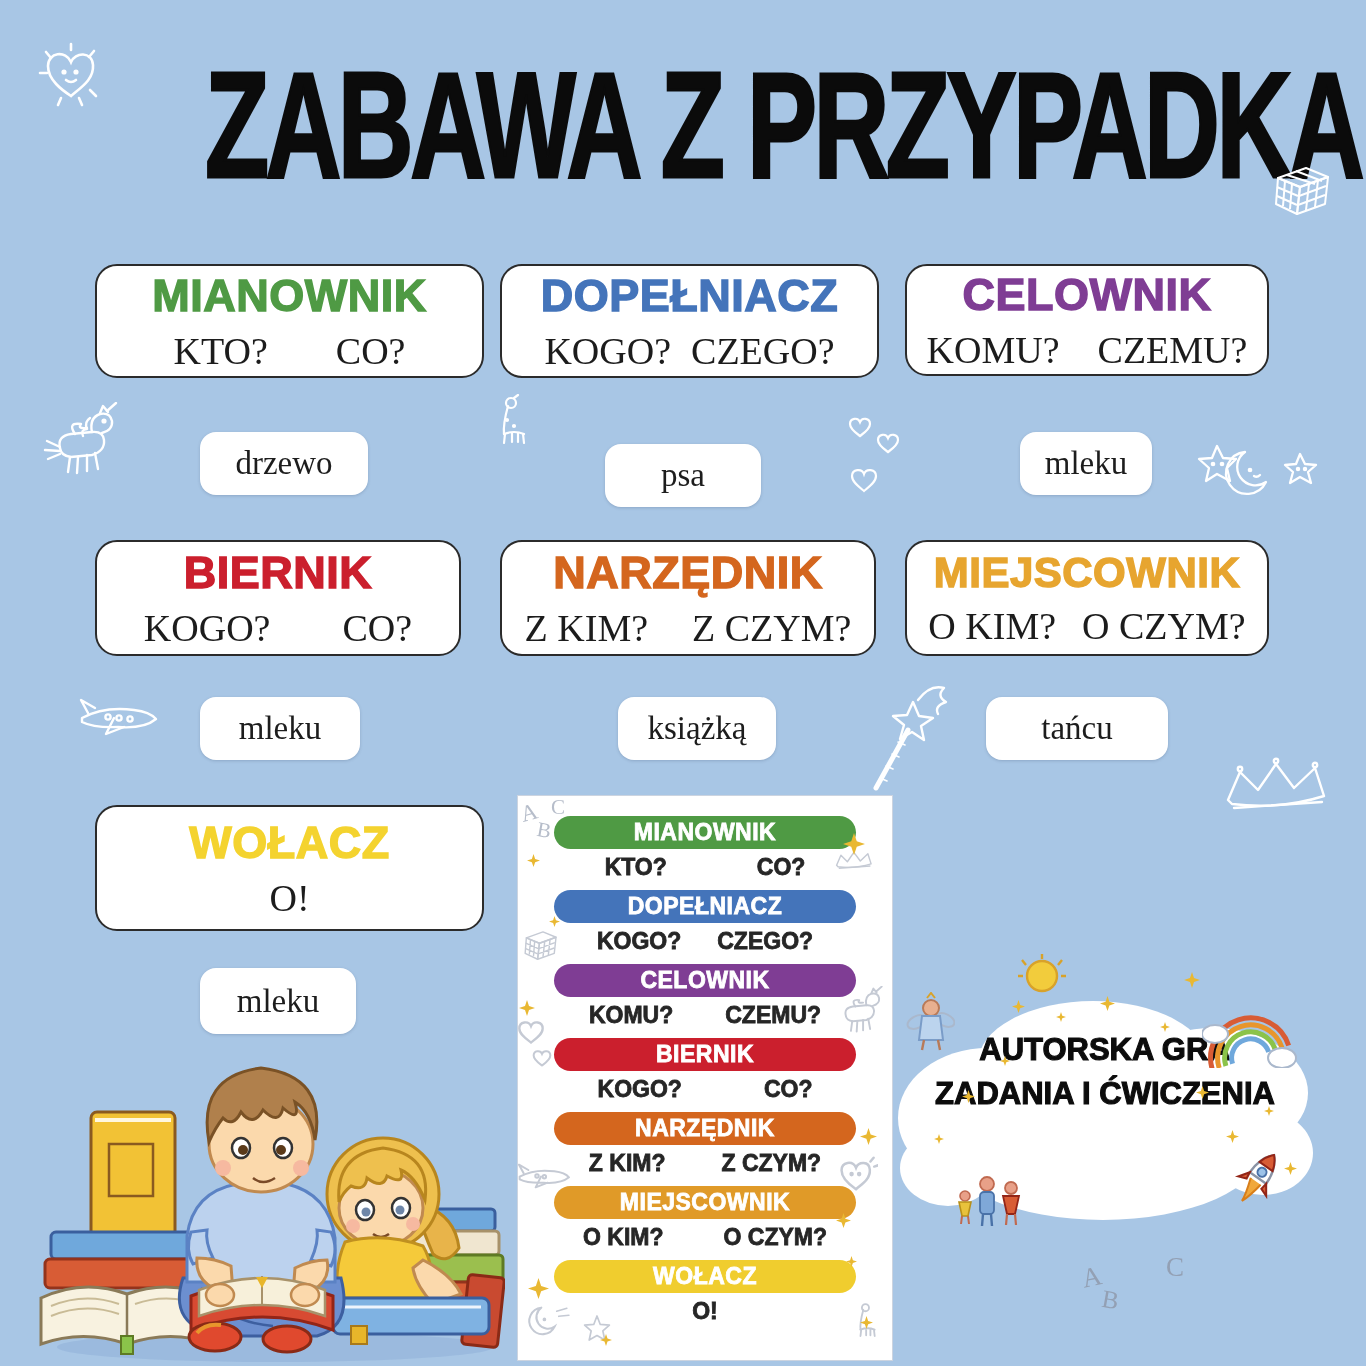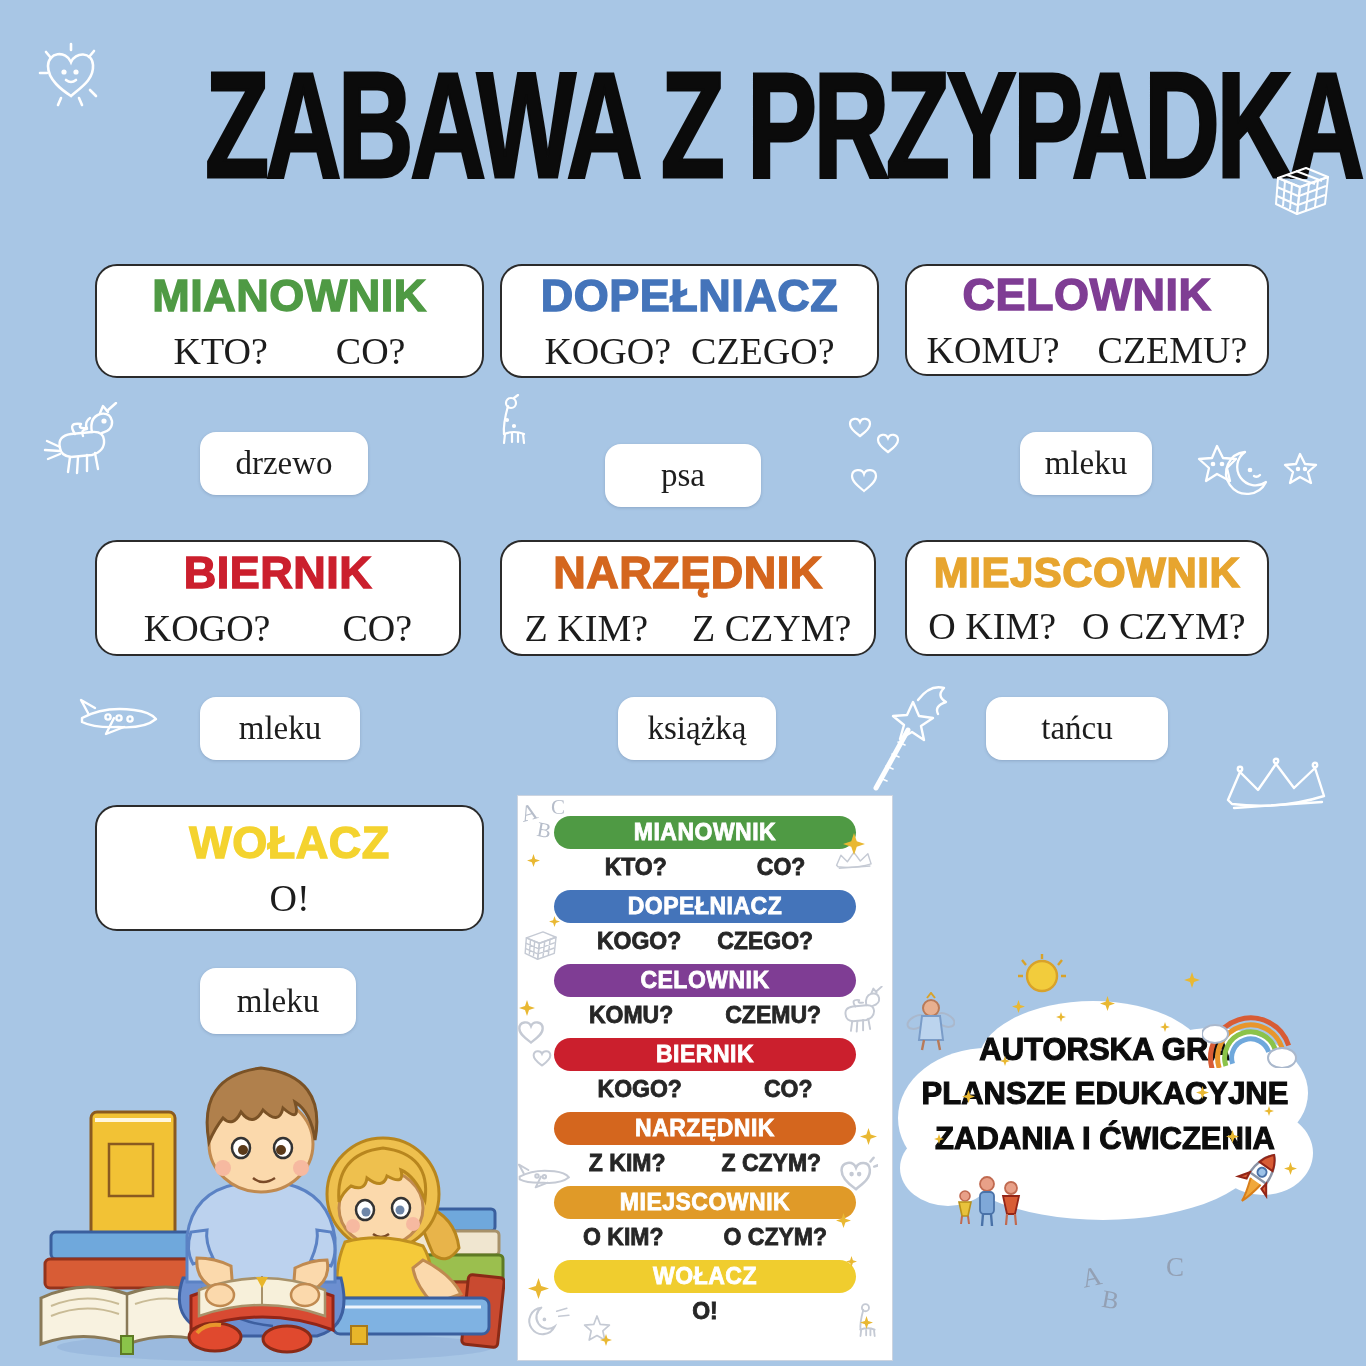--- a/index.html
+++ b/index.html
@@ -314,21 +314,20 @@
       <ellipse cx="95" cy="130" rx="90" ry="70"></ellipse>
         <ellipse cx="200" cy="75" rx="115" ry="62"></ellipse>
       <ellipse cx="320" cy="105" rx="95" ry="65"></ellipse>
         <ellipse cx="210" cy="160" rx="160" ry="72"></ellipse>
       <ellipse cx="370" cy="165" rx="50" ry="42"></ellipse>
         <ellipse cx="55" cy="180" rx="48" ry="38"></ellipse>
     </g>
   </svg>
   <div class="cloud-text">
     <div>AUTORSKA GRA</div>
-    <div>PLANSZE EDUKACYJNE</div>
     <div>ZADANIA I ĆWICZENIA</div>
   </div>
   <svg class="doodle z3" style="left:905px;top:992px" width="50" height="62" viewBox="0 0 50 62">
     <ellipse cx="12" cy="30" rx="10" ry="6" fill="none" stroke="#aab8cc" stroke-width="2" transform="rotate(-25 12 30)"></ellipse>
     <ellipse cx="40" cy="28" rx="10" ry="6" fill="none" stroke="#aab8cc" stroke-width="2" transform="rotate(25 40 28)"></ellipse>
     <circle cx="26" cy="16" r="8" fill="#e8b090" stroke="#b87a58" stroke-width="2"></circle>
     <path d="M22 6 L26 1 L30 6" fill="none" stroke="#d8a22a" stroke-width="2"></path>
     <path d="M17 24 L35 24 L38 48 L14 48 Z" fill="#bcd4ee" stroke="#7a9cc8" stroke-width="2"></path>
     <path d="M19 48 L17 58 M33 48 L35 58" stroke="#b87a58" stroke-width="2.4"></path>
   </svg>

